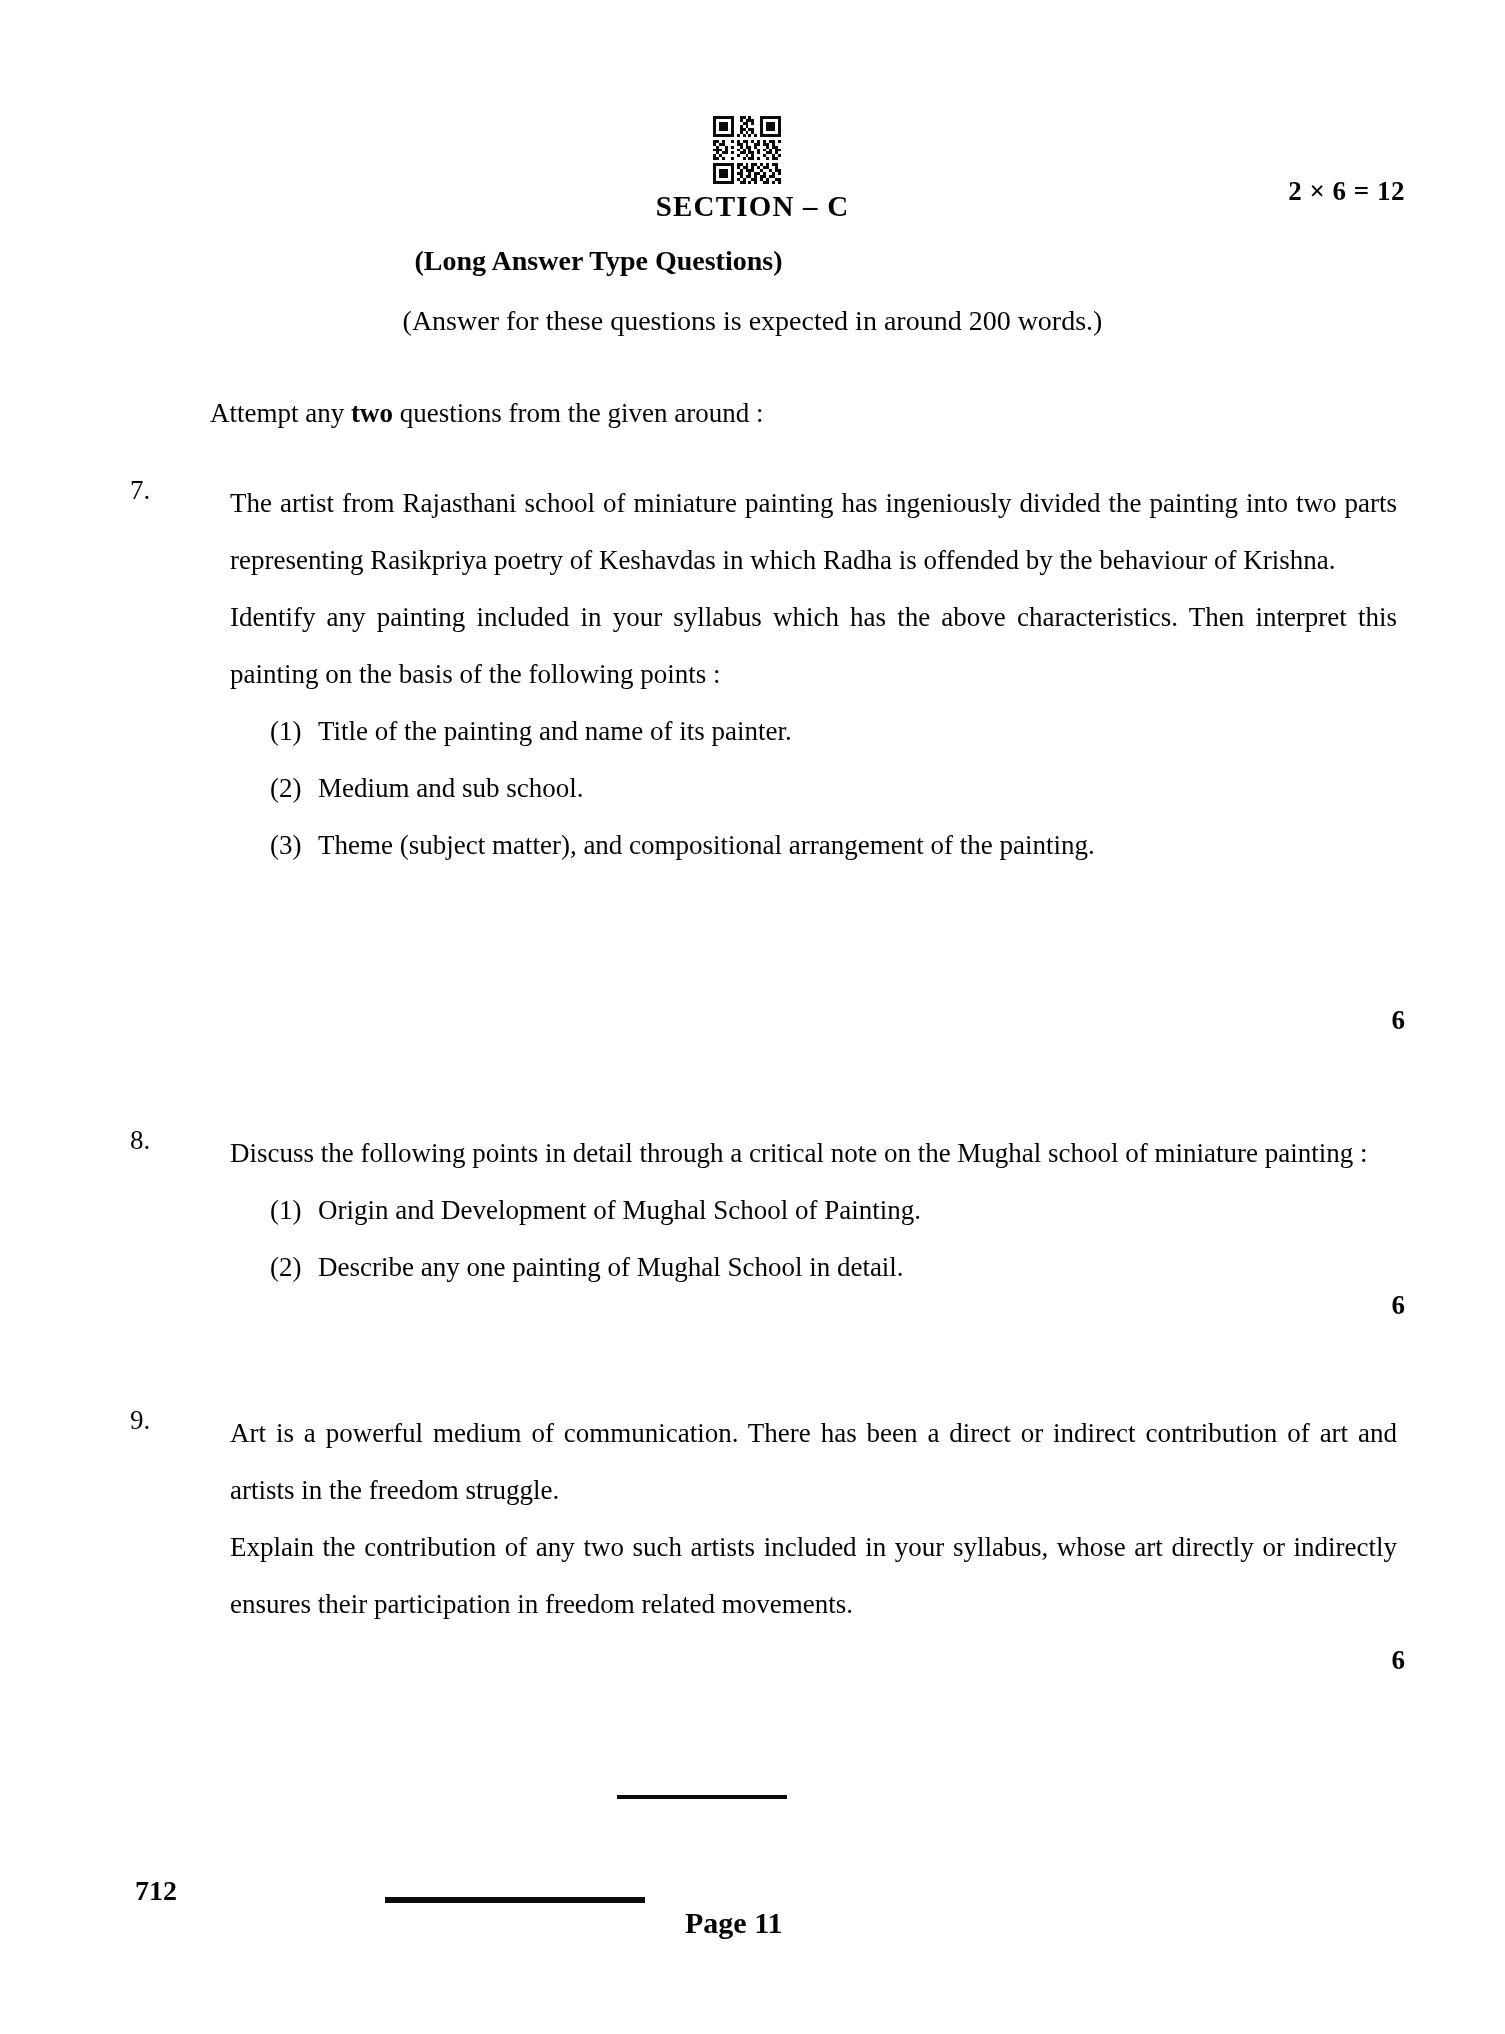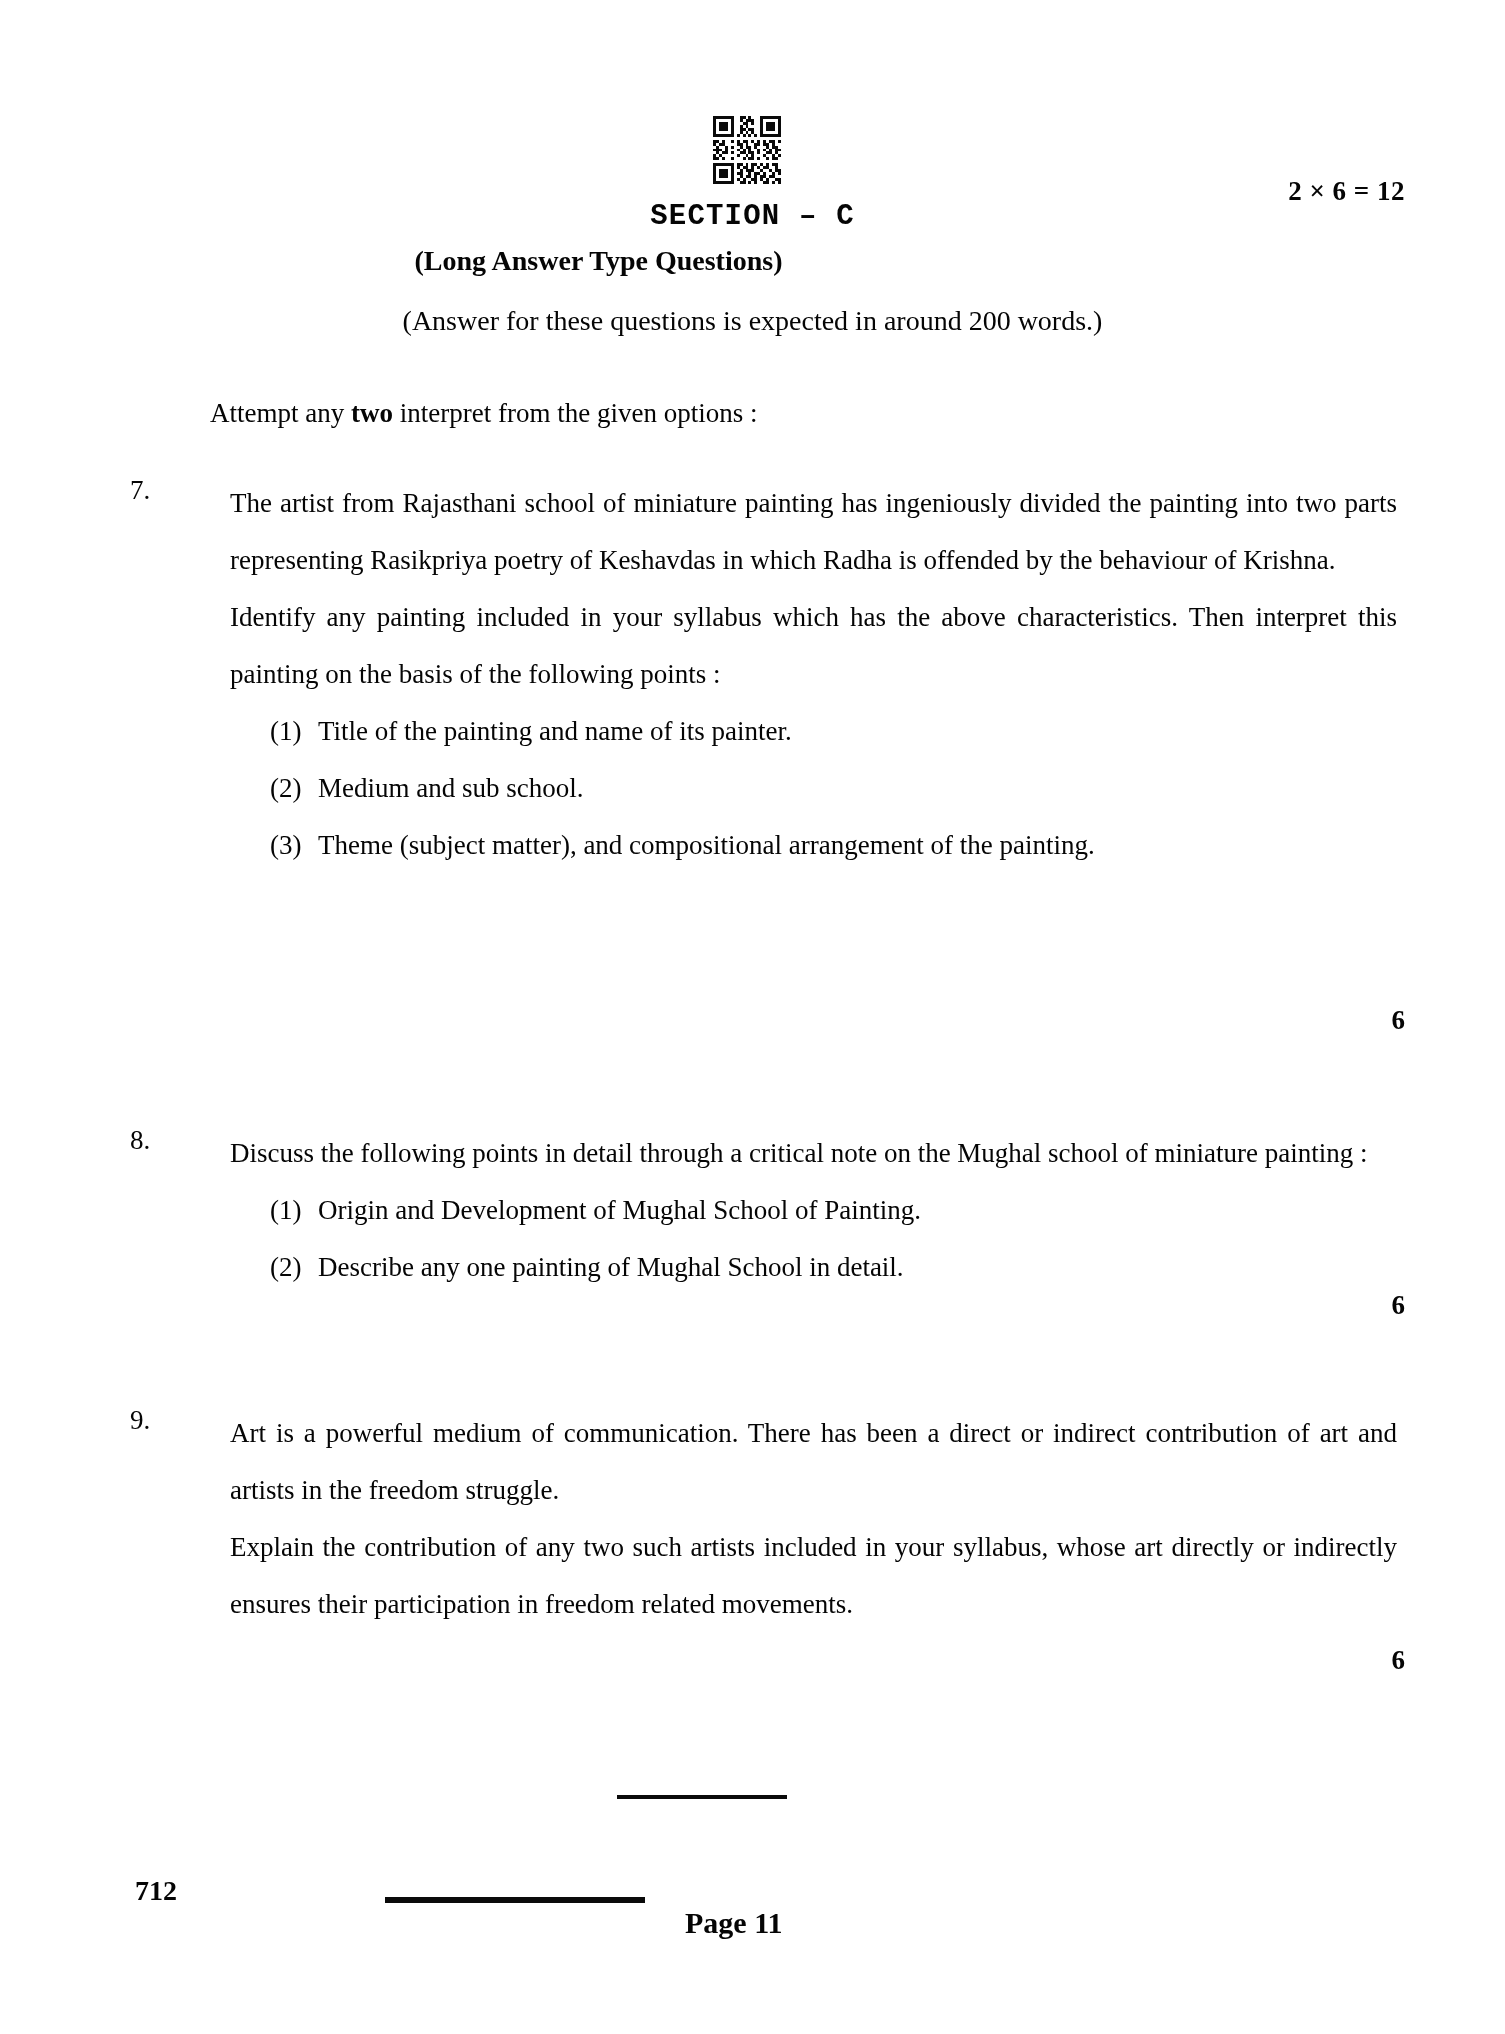--- a/index.html
+++ b/index.html
@@ -29,28 +29,28 @@
     left: 710px;
     top: 112px;
     width: 74px;
     height: 76px;
   }
   .qr-wrap svg { display: block; width: 100%; height: 100%; }
 
   
   .section-head {
     position: absolute;
-    top: 200px;
+    top: 190px;
     left: 0;
     width: 1505px;
     text-align: center;
     font-size: 29px;
     font-weight: bold;
     letter-spacing: 1.2px;
-    font-family: Liberation Mono, monospace;
+    font-family: Liberation Serif, serif;
   }
   .marks-top {
     position: absolute;
     top: 176px;
     right: 100px;
     font-size: 27px;
     font-weight: bold;
     letter-spacing: 0.5px;
   }
   .subtitle-1 {
@@ -328,21 +328,21 @@
         <rect x="23" y="23" width="1" height="1"></rect>
       </g>
     </svg>
   </div>
 
   <div class="section-head">SECTION – C</div>
   <div class="marks-top">2 × 6 = 12</div>
   <div class="subtitle-1">(Long Answer Type Questions)</div>
   <div class="subtitle-2">(Answer for these questions is expected in around 200 words.)</div>
 
-  <div class="instruction"><span>Attempt any </span><b>two</b><span> interpret from the given options :</span></div>
+  <div class="instruction"><span>Attempt any </span><b>two</b><span> questions from the given around :</span></div>
 
   <div class="qblock" style="top:475px;">
     <div class="q-num">7.</div>
     <div class="q-body">
       <p class="para">The artist from Rajasthani school of miniature painting has ingeniously divided the painting into two parts representing Rasikpriya poetry of Keshavdas in which Radha is offended by the behaviour of Krishna.</p>
       <p class="para">Identify any painting included in your syllabus which has the above characteristics. Then interpret this painting on the basis of the following points :</p>
       <ul class="sublist">
         <li class="subitem">
           <span class="lbl">(1)</span>
           <span>Title of the painting and name of its painter.</span>

